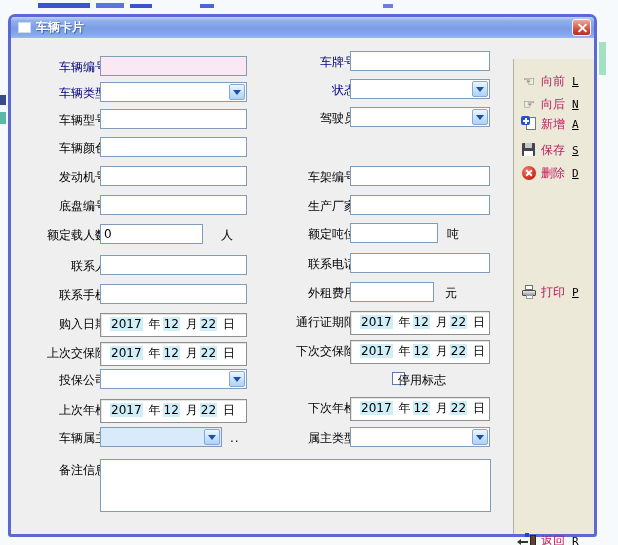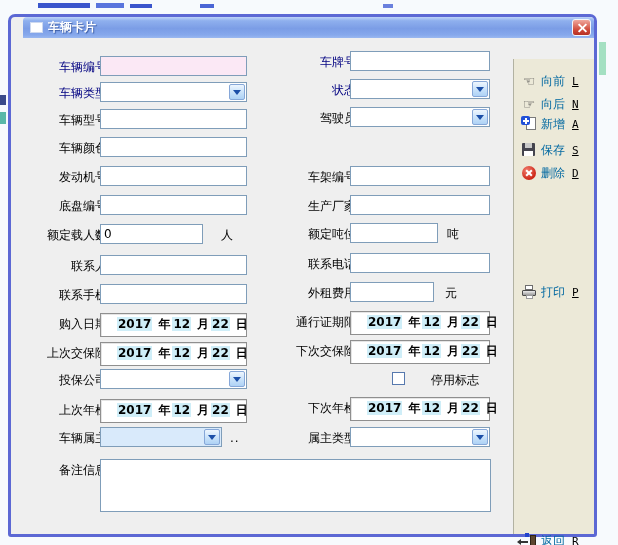--- a/index.html
+++ b/index.html
@@ -17,21 +17,21 @@
   
   .dialog {
     position:absolute; left:8px; top:14px; width:589px; height:523px;
     border:3px solid #5c68d4; border-radius:7px 7px 3px 3px;
     background:#efefef;
   }
   .titlebar {
     position:absolute; left:0; top:0; right:0; height:21px;
     background:linear-gradient(180deg,#bed3f8 0%,#8fb0ee 18%,#7b9de6 55%,#86a8ec 85%,#9ab8f0 100%);
     border-radius:4px 4px 0 0;
-    display:flex; align-items:center; padding:0 4px;margin-left:12px;
+    display:flex; align-items:center; padding:0 4px;
   }
   .title-icon { width:13px; height:11px; background:#fff; border:1px solid #cdd9f0; margin:0 5px 0 3px; }
   .title-text { color:#fff; font-weight:bold; font-size:12px; text-shadow:1px 1px 1px #3a5ba5; }
   .close-btn {
     position:absolute; right:3px; top:2px; width:19px; height:17px;
     border:1px solid #f2f6fc; border-radius:3px;
     background:linear-gradient(180deg,#f0a89e 0%,#dd6f61 40%,#cc4435 70%,#b53125 100%);
     cursor:pointer;
   }
   .close-x { position:absolute; left:50%; top:50%; width:11px; height:11px; transform:translate(-50%,-50%); }
@@ -42,21 +42,21 @@
   .close-x::after  { transform:rotate(-45deg); }
 
   .client { position:absolute; left:0; top:21px; right:0; bottom:0; background:#efefef; }
 
   
   .sidebar {
     position:absolute; right:0; top:21px; bottom:0; width:81px;
     background:#ece9d8; border-left:1px solid #b2b2a2;
   }
   .sbtn { position:absolute; left:7px; display:flex; align-items:center; gap:4px; height:18px; cursor:pointer; white-space:nowrap; }
-  .sbtn .lab { font-size:12px; color:#0369a1; }
+  .sbtn .lab { font-size:12px; color:#be185d; }
   .sbtn .sc  { font-size:11px; text-decoration:underline; margin-left:3px; font-family:"DejaVu Sans Mono", monospace; }
   .icon16 { position:relative; width:16px; height:16px; flex:0 0 16px; }
   .hand-glyph { font-size:14px; line-height:16px; color:#3c3c3c; display:block; text-align:center; }
   .newdoc-page { position:absolute; right:1px; top:1px; width:10px; height:13px; background:#fff; border:1px solid #7a7a7a; }
   .newdoc-plus { position:absolute; left:0px; top:0px; width:9px; height:9px; background:#2050d8; border-radius:2px; }
   .newdoc-plus::before { content:""; position:absolute; left:3.5px; top:1.5px; width:2px; height:6px; background:#fff; }
   .newdoc-plus::after  { content:""; position:absolute; left:1.5px; top:3.5px; width:6px; height:2px; background:#fff; }
   .floppy { position:absolute; left:1px; top:1px; width:13px; height:13px; background:#44444e; border-radius:1px; }
   .floppy::before { content:""; position:absolute; left:3px; top:0; width:7px; height:5px; background:#c9c9c9; }
   .floppy::after  { content:""; position:absolute; left:2px; bottom:0; width:9px; height:5px; background:#fff; }
@@ -88,21 +88,21 @@
   .combo.blue { background:#d9eafb; }
   .combo-arrow {
     position:absolute; right:1px; top:1px; width:16px; height:16px; border-radius:2px;
     background:linear-gradient(180deg,#eef6fe 0%,#cbe3fa 50%,#aed2f5 100%);
     border:1px solid #86a7d8; display:flex; align-items:center; justify-content:center;
   }
   .chev { width:0; height:0; border-left:4px solid transparent; border-right:4px solid transparent; border-top:5px solid #1c4fa8; }
   .datefield {
     position:absolute; height:24px; background:#fff; border:1px solid #8f8f8f;
     box-shadow:inset 1px 1px 0 rgba(0,0,0,.10);
-    font-size:12px; padding:2px 16px; white-space:nowrap; cursor:default;font-weight:bold;
+    font-size:12px; padding:2px 9px; white-space:nowrap; cursor:default;
   }
   .seg { background:#cfeef8; padding:0 1px; }
   .sfx { margin:0 2px 0 6px; }
   .unit { position:absolute; font-size:12px; height:14px; line-height:14px; }
   .chk { position:absolute; width:13px; height:13px; background:#fff; border:1px solid #5779ae; cursor:pointer; }
   .memo {
     position:absolute; background:#fff; border:1px solid #7F9DB9; resize:none;
     font-family:"DejaVu Sans", sans-serif; font-size:12px; padding:2px;
   }
   .more-dots { position:absolute; font-size:12px; letter-spacing:1px; cursor:pointer; color:#000; }
@@ -258,21 +258,21 @@
       <div class="lbl lbl-r" style="top:306px;">下次交保险</div>
       <div class="datefield" style="left:339px;top:302px;width:140px;"><span class="seg">2017</span><span class="sfx">年</span><span class="seg">12</span><span class="sfx">月</span><span class="seg">22</span><span class="sfx">日</span></div>
 
       <div class="lbl lbl-l" style="top:335px;">投保公司</div>
       <div class="combo" style="left:89px;top:331px;width:147px;">
           <span class="combo-arrow">
             <span class="chev"></span>
           </span>
         </div>
       <span class="chk" style="left:381px;top:334px;"></span>
-      <div class="lbl" style="left:398px;top:335px;width:70px;text-align:right;">停用标志</div>
+      <div class="lbl" style="left:376px;top:335px;width:70px;text-align:center;">停用标志</div>
 
       <div class="lbl lbl-l" style="top:365px;">上次年检</div>
       <div class="datefield" style="left:89px;top:361px;width:147px;"><span class="seg">2017</span><span class="sfx">年</span><span class="seg">12</span><span class="sfx">月</span><span class="seg">22</span><span class="sfx">日</span></div>
       <div class="lbl lbl-r" style="top:363px;">下次年检</div>
       <div class="datefield" style="left:339px;top:359px;width:140px;"><span class="seg">2017</span><span class="sfx">年</span><span class="seg">12</span><span class="sfx">月</span><span class="seg">22</span><span class="sfx">日</span></div>
 
       <div class="lbl lbl-l" style="top:393px;">车辆属主</div>
       <div class="combo blue" style="left:89px;top:389px;width:122px;">
           <span class="combo-arrow">
             <span class="chev"></span>

